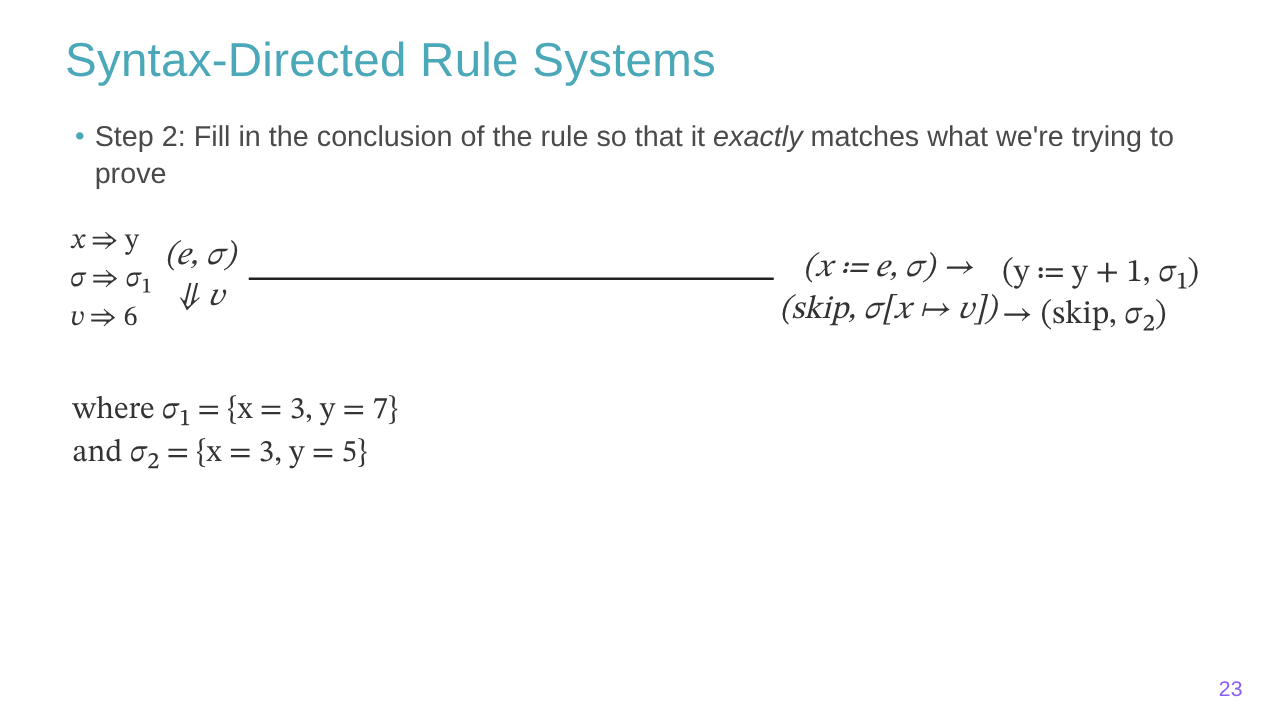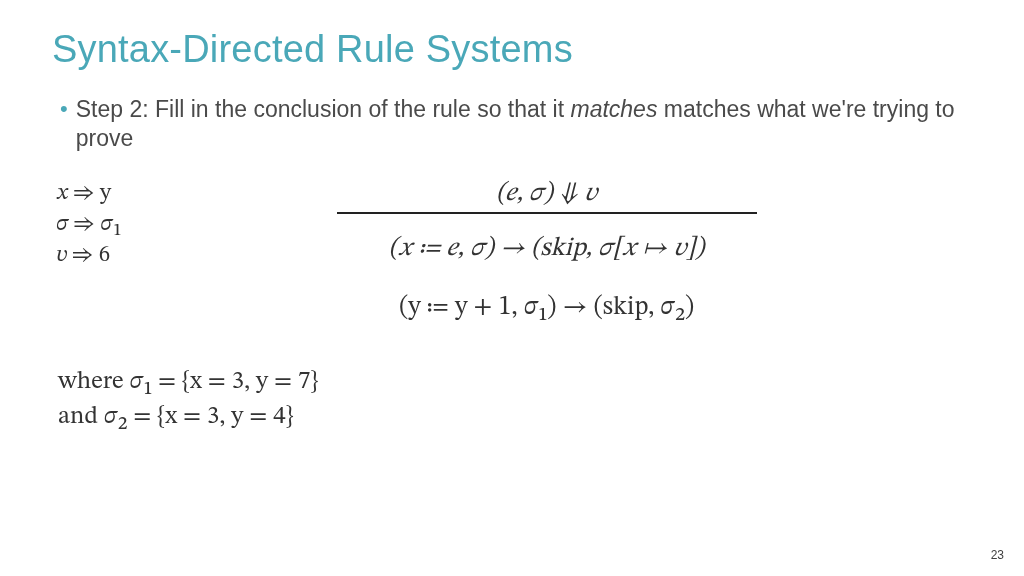--- a/index.html
+++ b/index.html
@@ -6,57 +6,57 @@
   html, body { width: 1024px; height: 576px; font-family: "Segoe UI", "Helvetica Neue", Arial, sans-serif; background: #fff; color: #333; }
   .slide { width: 1024px; height: 576px; position: relative; padding: 28px 52px 20px 52px; }
   .title { font-size: 38px; font-weight: 400; color: #4aa8b8; letter-spacing: 0.2px; margin-bottom: 24px; }
   .bullet-row { display: flex; align-items: flex-start; font-size: 23px; color: #4a4a4a; line-height: 1.25; margin-bottom: 24px; margin-left: 8px; }
   .bullet-dot { color: #4aa8b8; font-size: 22px; margin-right: 8px; line-height: 1.3; }
   .bullet-text { }
   .bullet-text .em { font-style: italic; }
   .math-area { display: flex; align-items: flex-start; margin-left: 4px; }
   .subst { font-size: 23px; line-height: 1.35; font-family: "Cambria Math", "STIX Two Math", "Times New Roman", serif; }
   .subst div { white-space: nowrap; }
-  .rule-col { flex: 1; display: flex; flex-direction: column; align-items: center; font-family: "Cambria Math", "STIX Two Math", "Times New Roman", serif; font-size: 26px; }
+  .rule-col { flex: 1; display: flex; flex-direction: row; align-items: center; font-family: "Cambria Math", "STIX Two Math", "Times New Roman", serif; font-size: 26px; }
   .rule-top { text-align: center; padding: 0 10px 2px 10px; }
   .rule-line { border-top: 2px solid #222; width: 100%; max-width: 420px; }
   .rule-bot { text-align: center; padding-top: 18px; }
   .instance { margin-top: 26px; font-size: 26px; }
   .defs { font-family: "Cambria Math", "STIX Two Math", "Times New Roman", serif; font-size: 25px; margin-top: 40px; margin-left: 6px; line-height: 1.4; }
-  .pagenum { position: absolute; right: 20px; bottom: 14px; color: #404040; font-size: 12px; }
+  .pagenum { position: absolute; right: 30px; bottom: 14px; color: #8b5cf6; font-size: 17px; }
   .it { font-style: italic; }
 </style>
 </head>
 <body>
 <div class="slide">
 
 <h1 class="title">Syntax-Directed Rule Systems</h1>
 
 <div class="bullet-row">
   <span class="bullet-dot">•</span>
   <div class="bullet-text">
-    <span>Step 2: Fill in the conclusion of the rule so that it </span><span class="em">matches</span><span> matches what we're trying to prove</span>
+    <span>Step 2: Fill in the conclusion of the rule so that it </span><span class="em">exactly</span><span> matches what we're trying to prove</span>
   </div>
 </div>
 
 <div class="math-area">
   <div class="subst">
     <div>𝑥 ⇒ y</div>
     <div>𝜎 ⇒ 𝜎₁</div>
     <div>𝑣 ⇒ 6</div>
   </div>
 
   <div class="rule-col">
     <div class="rule-top it">(𝑒, 𝜎) ⇓ 𝑣</div>
     <div class="rule-line"></div>
     <div class="rule-bot it">(𝑥 ≔ 𝑒, 𝜎) → (skip, 𝜎[𝑥 ↦ 𝑣])</div>
     <div class="instance">(y ≔ y + 1, 𝜎₁) → (skip, 𝜎₂)</div>
   </div>
 </div>
 
 <div class="defs">
   <div>where 𝜎₁ = {x = 3, y = 7}</div>
-  <div>and 𝜎₂ = {x = 3, y = 4}</div>
+  <div>and 𝜎₂ = {x = 3, y = 5}</div>
 </div>
 
 <div class="pagenum">23</div>
 
 </div>
 
 </body></html>

